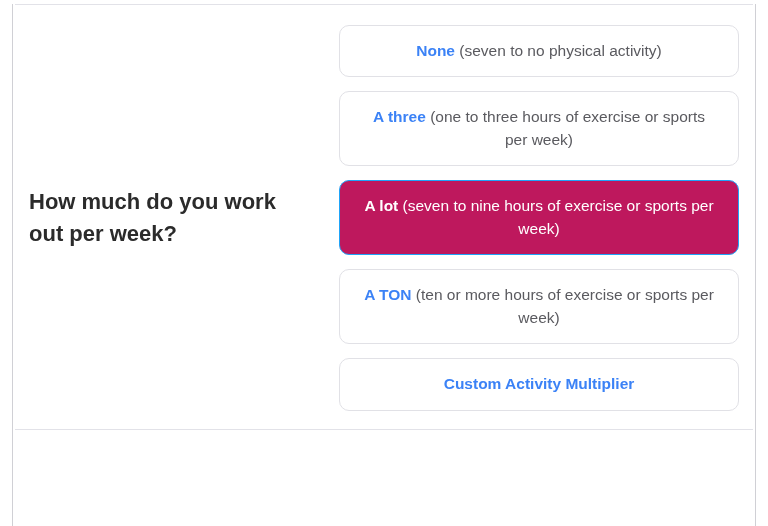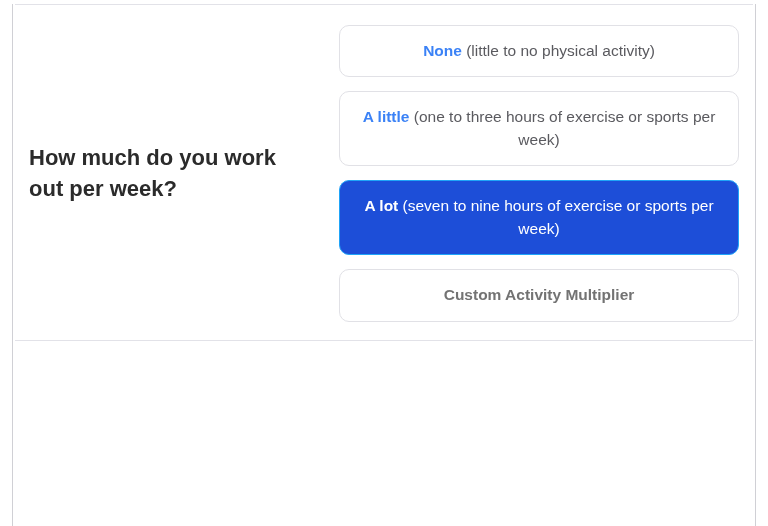--- a/index.html
+++ b/index.html
@@ -57,59 +57,63 @@
       color: #5a5a5f;
       line-height: 1.45;
       cursor: pointer;
       background: #fff;
     }
     .option strong {
       font-weight: 700;
       color: #3b82f6;
     }
     .option.selected {
-      background: #1d4ed8;
+      background: #be185d;
       border-color: #1fa4f8;
       color: #fff;
     }
     .option.selected strong {
       color: #fff;
     }
     .option.custom strong {
-      color: #737373;
+      color: #3b82f6;
     }
   </style>
 </head>
 <body>
 
 <div class="panel">
   <hr class="hr-top">
 
   <div class="row">
 
     <div class="question">How much do you work out per week?</div>
 
     <div class="options">
 
       <div class="option">
         <strong>None </strong>
-        <span>(little to no physical activity)</span>
+        <span>(seven to no physical activity)</span>
       </div>
 
       <div class="option">
-        <strong>A little </strong>
+        <strong>A three </strong>
         <span>(one to three hours of exercise or sports per week)</span>
       </div>
 
 
       <div class="option selected">
         <strong>A lot </strong>
         <span>(seven to nine hours of exercise or sports per week)</span>
       </div>
 
+      <div class="option">
+        <strong>A TON </strong>
+        <span>(ten or more hours of exercise or sports per week)</span>
+      </div>
 
       <div class="option custom">
         <strong>Custom Activity Multiplier </strong>
         <span></span>
       </div>
 
     </div>
   </div>
 
   <hr class="hr-bottom">

